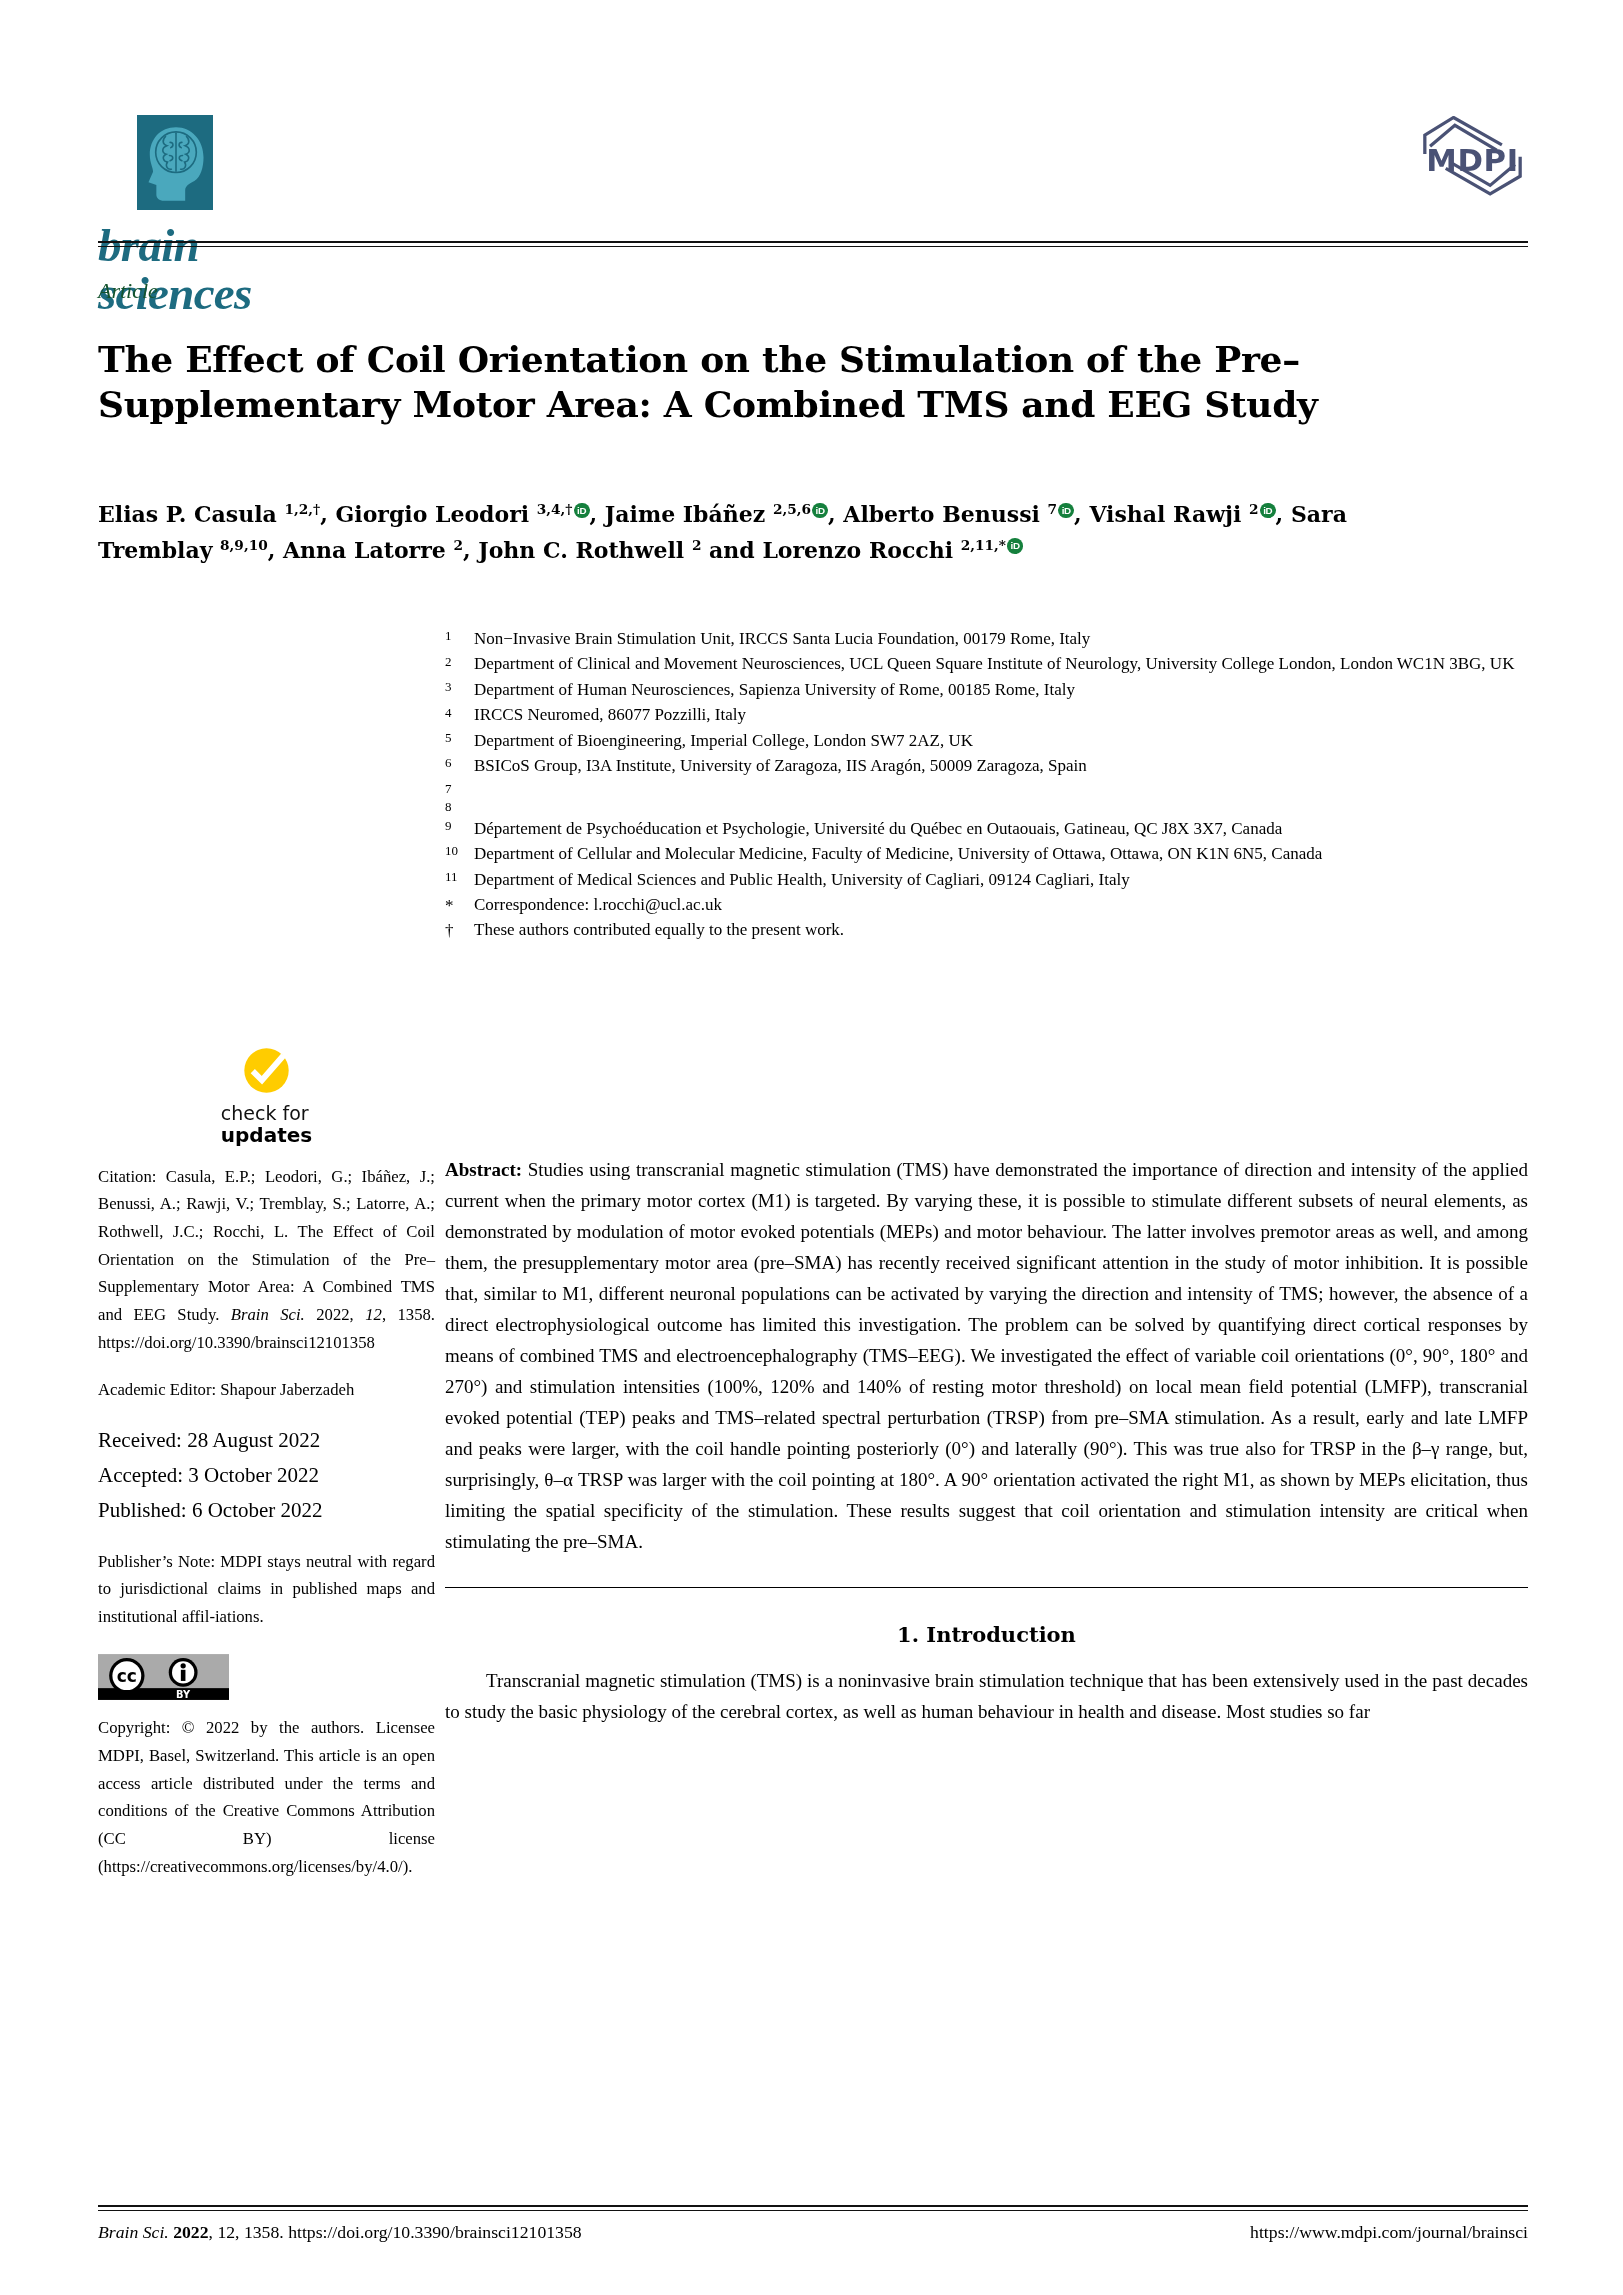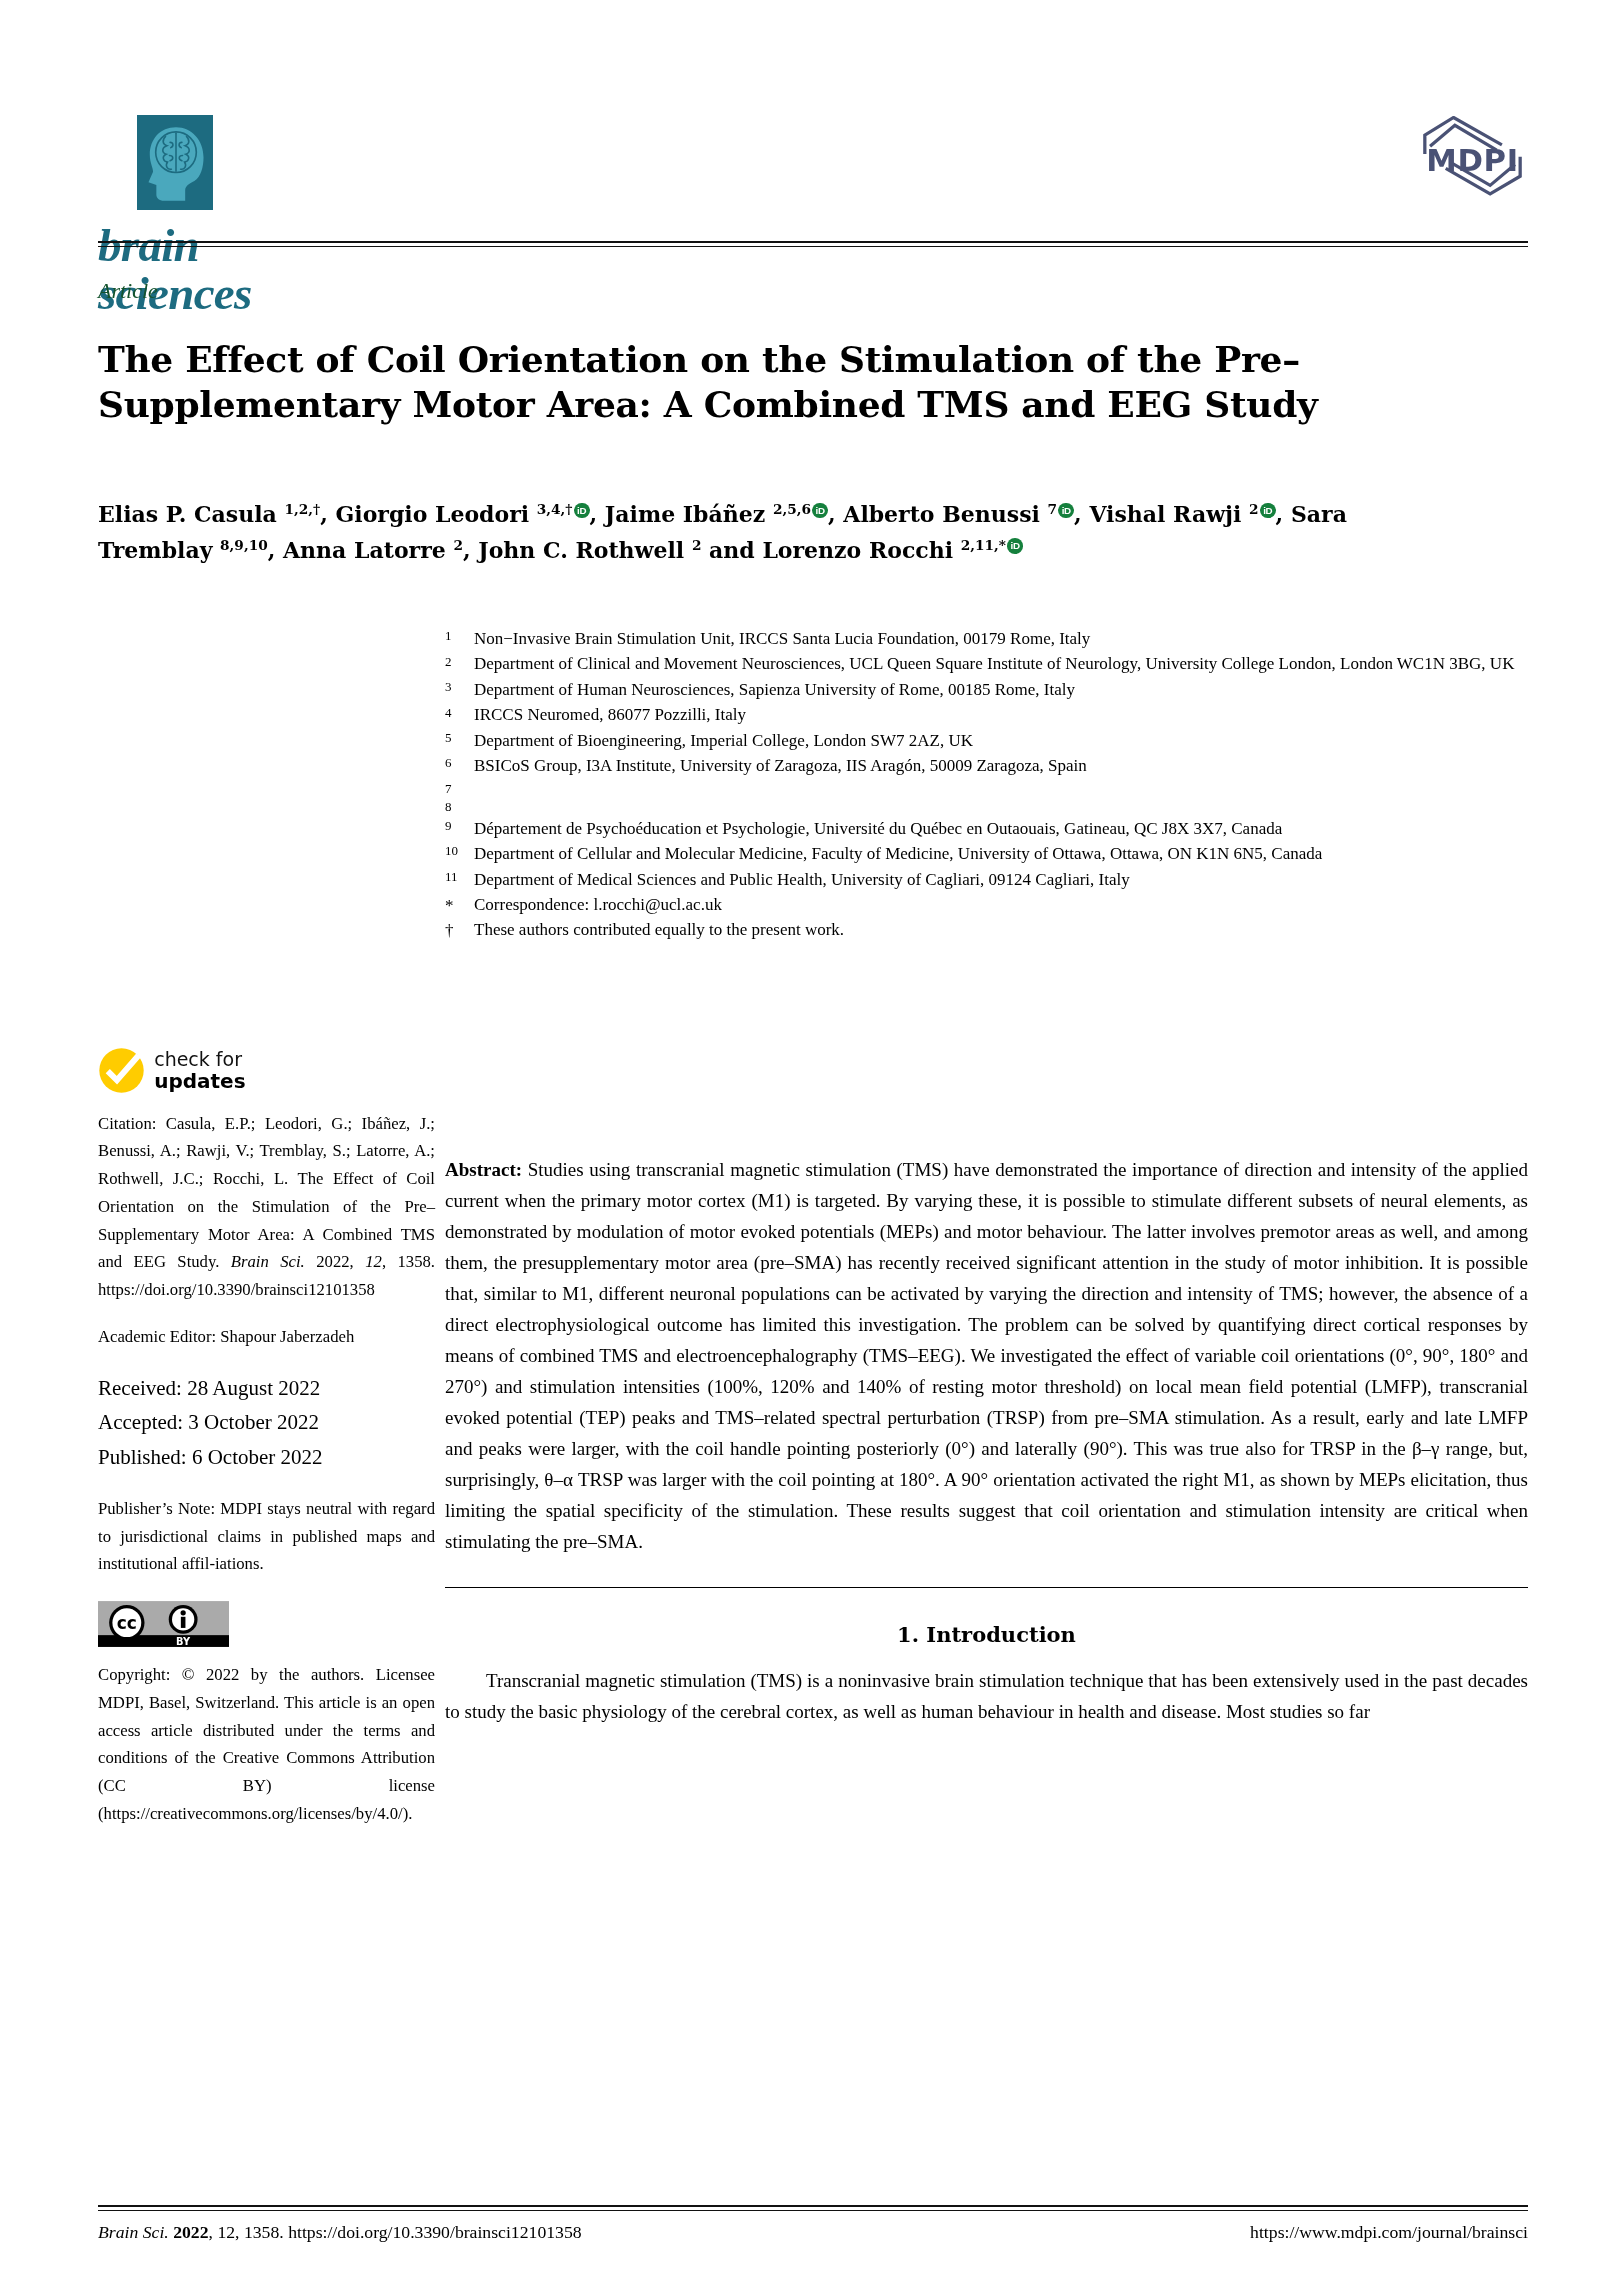--- a/index.html
+++ b/index.html
@@ -60,21 +60,21 @@
   .affil-row { display:flex; margin-bottom:1.3px; }
   .affil-num {
     width:29px; flex:0 0 29px; font-size:13px; text-align:left;
     padding-top:1.3px; font-family:"Liberation Serif", serif;
   }
   .affil-num.sym { font-size:17px; padding-top:2.6px; }
   .affil-txt { font-size:17px; line-height:1.42; }
 
   
   .sidebar { position:absolute; left:98px; top:1047px; width:337px; }
-  .cfu { display:flex; align-items:center; gap:9.2px; margin-bottom:15.7px; }
+  .cfu { display:flex; align-items:center; gap:9.2px; margin-bottom:15.7px;flex-direction:column; }
   .cfu-mark { width:47px; height:47px; }
   .cfu-txt { font-family:"DejaVu Sans", sans-serif; line-height:1.12; }
   .cfu-txt .l1 { font-size:19px; color:#111; }
   .cfu-txt .l2 { font-size:20px; font-weight:700; color:#000; }
 
   .side-block { font-size:16.7px; line-height:1.66; text-align:justify; margin-bottom:19.6px; }
   .side-block b { font-weight:400; }
   .side-block i { font-style:italic; }
   .side-tight { margin-bottom:0; }
   .side-dates { font-size:21px; line-height:1.66; margin-bottom:19.6px; }

